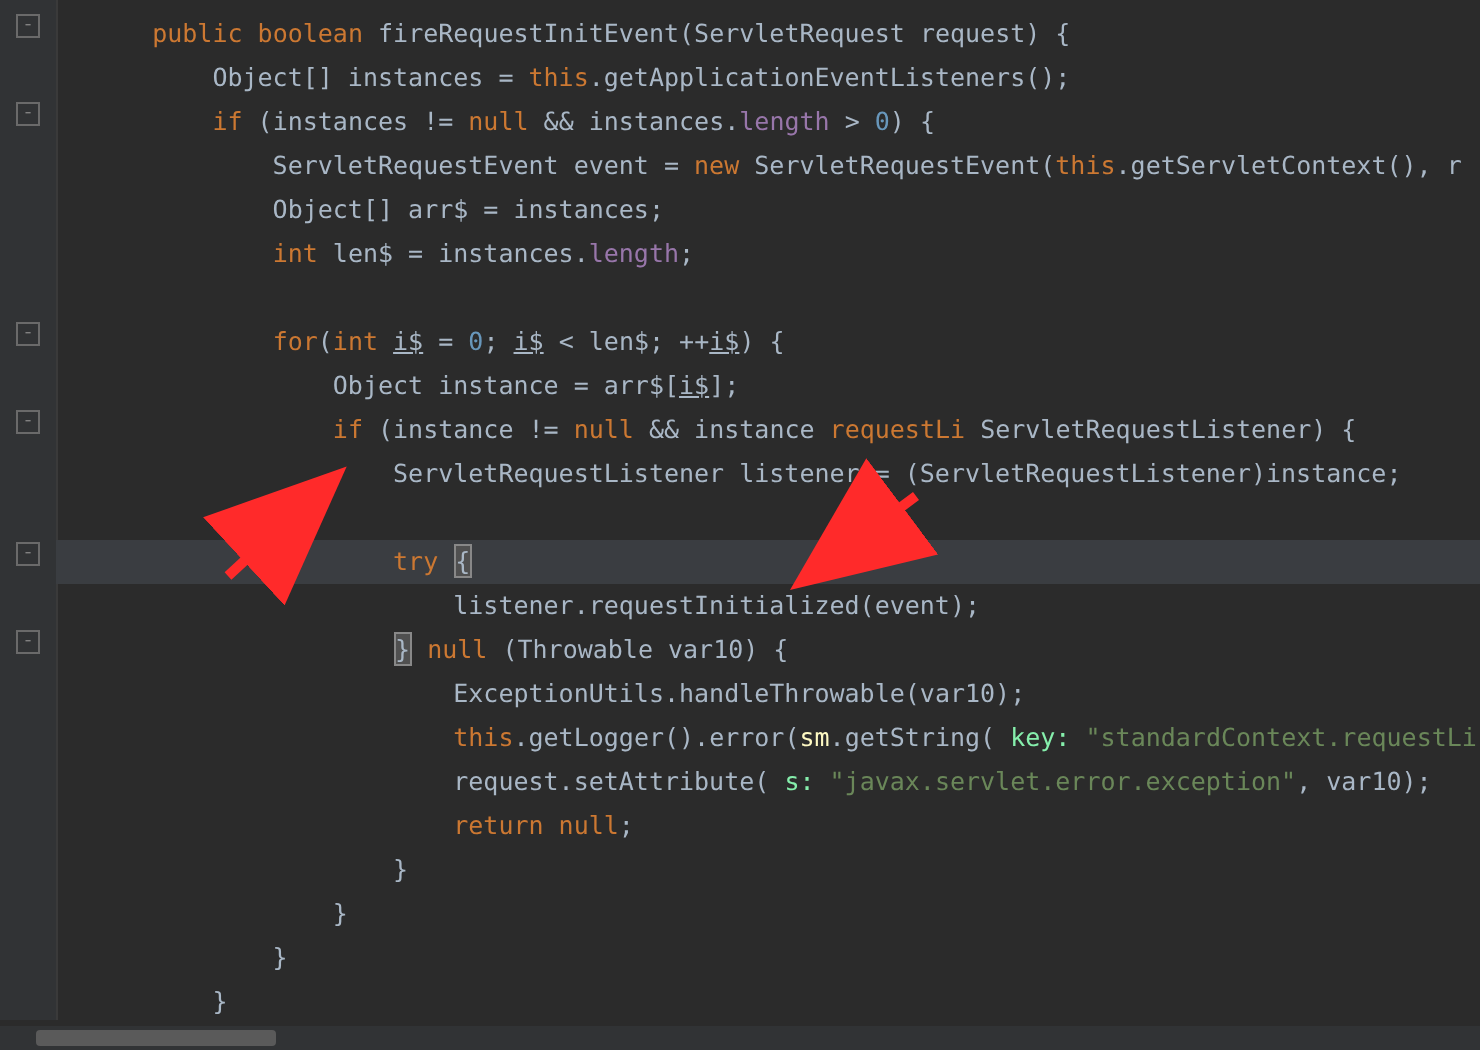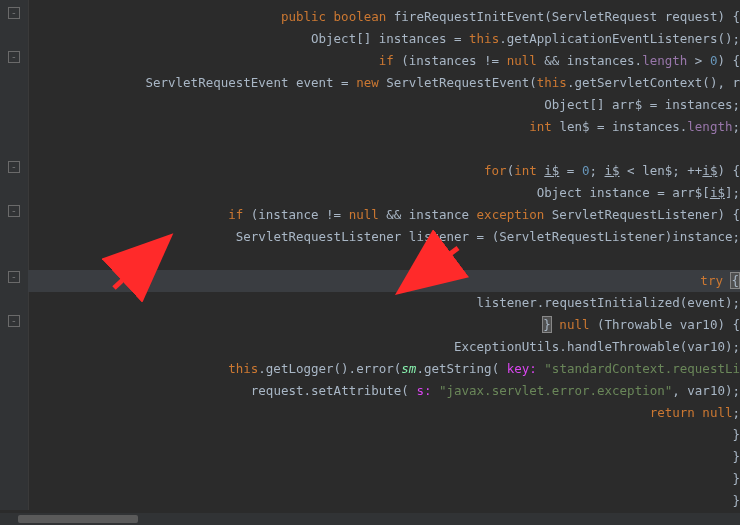--- a/index.html
+++ b/index.html
@@ -36,35 +36,34 @@
     justify-content: center;
     line-height: 1;
   }
   .code-area {
     position: absolute;
     left: 28px;
     top: 0;
     right: 0;
     height: 510px;
     overflow: hidden;
-    text-align: right;
   }
   pre {
     margin: 0;
     padding: 6px 0 0 18px;
     line-height: 22px;
     color: #a9b7c6;
     white-space: pre;
   }
   .kw   { color: #cc7832; }          
   .num  { color: #6897bb; }          
   .fld  { color: #9876aa; margin-top: 35px; }          
-  .fldi { color: #86efac; font-style: italic; }
+  .fldi { color: #fef9c3; }
   .str  { color: #6a8759; }          
-  .cmt  { color: #d946ef; }          
+  .cmt  { color: #86efac; }          
   .sta  { color: #a9b7c6; }
   .hl-line {
     position: absolute;
     left: 28px;
     right: 0;
     height: 22px;
     background: #3a3d41;
     top: 270px; 
   }
   .brace-hl {
@@ -112,21 +111,21 @@
 <div class="code-area">
   <pre id="code">    <span class="kw">public </span><span class="kw">boolean </span>fireRequestInitEvent(ServletRequest request) {
         Object[] instances = <span class="kw">this</span>.getApplicationEventListeners();
         <span class="kw">if </span>(instances != <span class="kw">null </span>&amp;&amp; instances.<span class="fld">length </span>&gt; <span class="num">0</span>) {
             ServletRequestEvent event = <span class="kw">new </span>ServletRequestEvent(<span class="kw">this</span>.getServletContext(), r
             Object[] arr$ = instances;
             <span class="kw">int </span>len$ = instances.<span class="fld">length</span>;
 
             <span class="kw">for</span>(<span class="kw">int </span><span class="u">i$</span> = <span class="num">0</span>; <span class="u">i$</span> &lt; len$; ++<span class="u">i$</span>) {
                 Object instance = arr$[<span class="u">i$</span>];
-                <span class="kw">if </span>(instance != <span class="kw">null </span>&amp;&amp; instance <span class="kw">exception </span>ServletRequestListener) {
+                <span class="kw">if </span>(instance != <span class="kw">null </span>&amp;&amp; instance <span class="kw">requestLi </span>ServletRequestListener) {
                     ServletRequestListener listener = (ServletRequestListener)instance;
 
                     <span class="kw">try </span><span class="brace-hl">{</span>
                         listener.requestInitialized(event);
                     <span class="brace-hl">}</span> <span class="kw">null </span>(Throwable var10) {
                         ExceptionUtils.<span class="sta">handleThrowable</span>(var10);
                         <span class="kw">this</span>.getLogger().error(<span class="fldi">sm</span>.getString( <span class="cmt">key: </span><span class="str">"standardContext.requestLi</span>
                         request.setAttribute( <span class="cmt">s: </span><span class="str">"javax.servlet.error.exception"</span>, var10);
                         <span class="kw">return null</span>;
                     }

